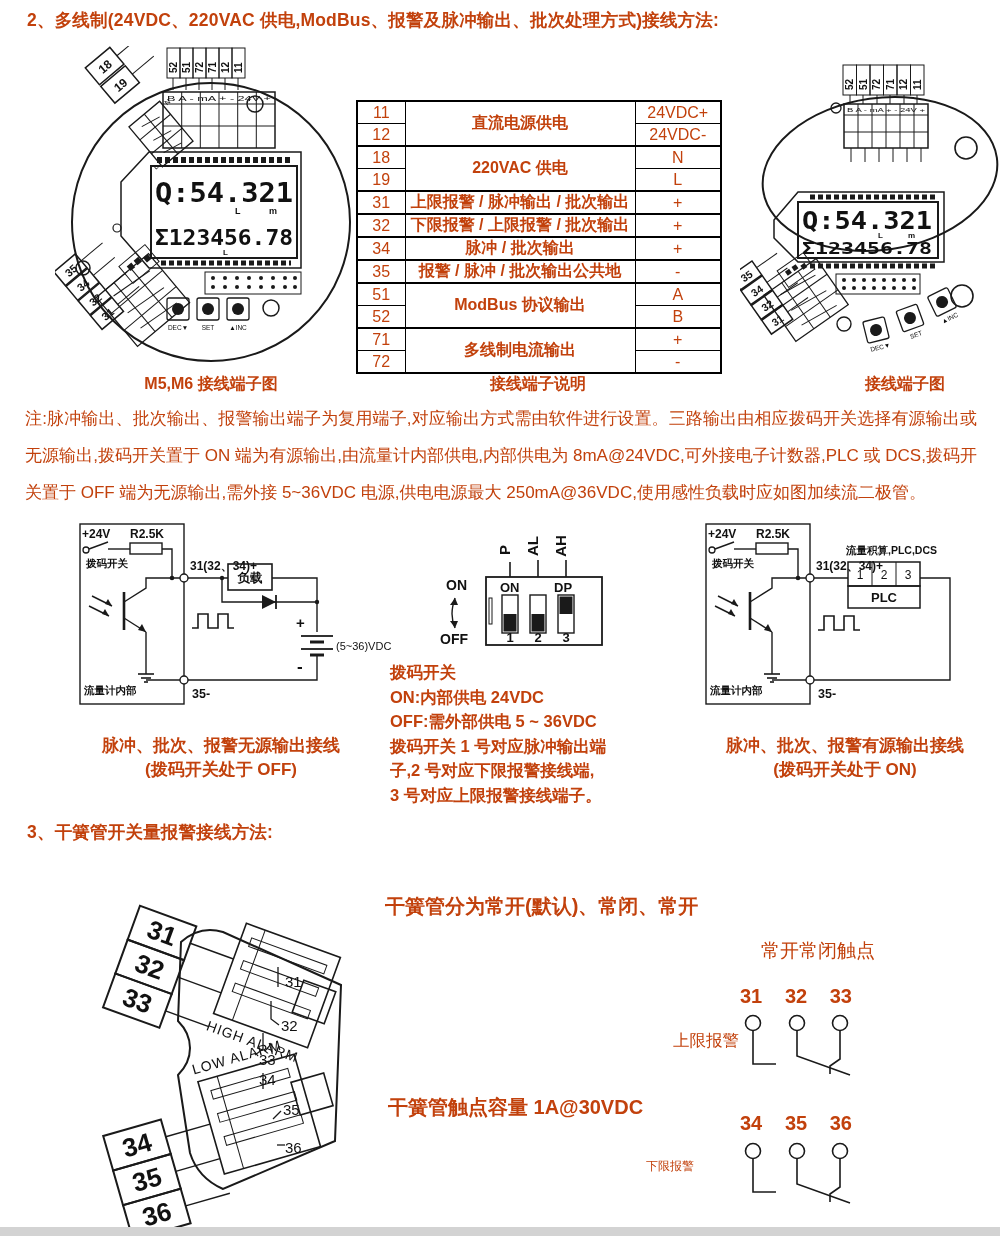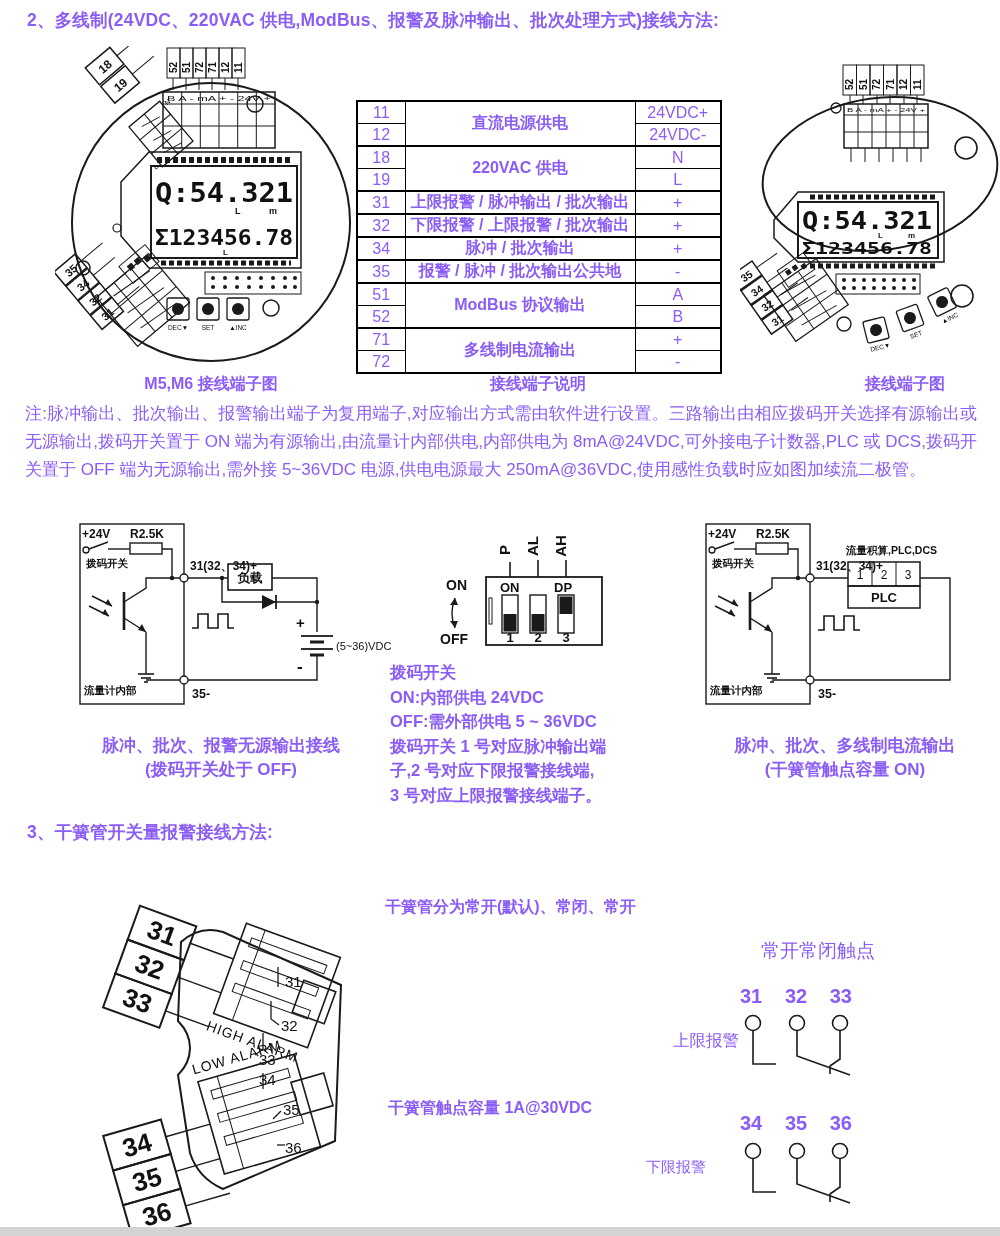--- a/index.html
+++ b/index.html
@@ -1,24 +1,24 @@
 <!DOCTYPE html>
 <html><head>
 <meta charset="utf-8">
 <style>
   html,body{margin:0;padding:0;background:#fff;}
   #page{position:relative;width:1000px;height:1236px;background:#fff;overflow:hidden;
-        font-family:"Liberation Sans",sans-serif;color:#8b5cf6;}
+        font-family:"Liberation Sans",sans-serif;color:#c2410c;}
   .abs{position:absolute;}
   .ttl{font-size:17.5px;font-weight:700;letter-spacing:0.2px;}
   .cap{font-size:16px;font-weight:700;text-align:center;}
-  .note{font-size:17px;line-height:28px;text-align:justify;}
+  .note{font-size:17px;line-height:37px;text-align:justify;}
   .ccap{font-size:17px;font-weight:700;text-align:center;line-height:24px;}
   .dipnotes{font-size:16.5px;font-weight:700;line-height:24.5px;}
-  .reeddesc{font-size:16px;font-weight:700;line-height:27px;}
+  .reeddesc{font-size:20px;font-weight:700;line-height:27px;}
   .serif{font-family:"Liberation Serif",serif;font-weight:400;}
   .numrow{display:flex;justify-content:space-between;font-size:20px;font-weight:700;}
   
   table.wiretable{border-collapse:collapse;table-layout:fixed;width:364px;border:2px solid #000;}
   table.wiretable td{border:1px solid #000;text-align:center;font-size:16px;height:21px;padding:0 2px;
                      font-weight:400;}
   table.wiretable td.desc{font-weight:700;}
   table.wiretable tr.g > td{border-top:2px solid #000;}
   
   svg .s{stroke:#1a1a1a;fill:none;}
@@ -499,22 +499,22 @@
     <line class="s" x1="174" y1="44" x2="174" y2="68"></line>
       <line class="s" x1="198" y1="44" x2="198" y2="68"></line>
     <text x="162" y="61" font-size="12" text-anchor="middle">1</text>
     <text x="186" y="61" font-size="12" text-anchor="middle">2</text>
     <text x="210" y="61" font-size="12" text-anchor="middle">3</text>
     <rect class="s" x="150" y="68" width="72" height="22" stroke-width="1.5"></rect>
     <text x="186" y="84" font-size="13" font-weight="700" text-anchor="middle">PLC</text>
     <polyline class="s" points="222,60 252,60 252,162 116,162" stroke-width="1.4"></polyline>
   </svg>
   <div class="abs ccap" style="left:695px;top:734px;width:300px;">
-    <div>脉冲、批次、多线制电流输出</div>
-    <div>(干簧管触点容量 ON)</div>
+    <div>脉冲、批次、报警有源输出接线</div>
+    <div>(拨码开关处于 ON)</div>
   </div>
 
   <div class="abs ttl" style="left:27px;top:820px;width:600px;">3、干簧管开关量报警接线方法:</div>
 
   <svg class="abs" style="left:95px;top:883px;" width="300" height="350" viewBox="0 0 300 350">
     <path class="s" d="M86,59 Q105,42 128,49 L246,102 L240,258 L128,306 Q103,295 95,270 L83,192 Q95,180 95,165 Q95,150 83,138 Z" stroke-width="2"></path>
 
     <g transform="translate(67,50) rotate(20)">
       <rect class="s" x="-30" y="-18" width="60" height="36" stroke-width="2"></rect>
       <rect class="s" x="-30" y="18" width="60" height="36" stroke-width="2"></rect>
@@ -589,21 +589,21 @@
     <polyline class="s" points="13,18 13,52 36,52" stroke-width="1.6"></polyline>
     <polyline class="s" points="57,18 57,44 110,63" stroke-width="1.6"></polyline>
     <polyline class="s" points="100,18 100,47 90,54 90,62" stroke-width="1.6"></polyline>
   </svg>
 
   <div class="abs numrow" style="left:740px;top:1112px;width:112px;">
     <span>34</span>
     <span>35</span>
     <span>36</span>
   </div>
-  <div class="abs serif" style="left:646px;top:1158px;font-size:15px;">下限报警</div>
+  <div class="abs serif" style="left:646px;top:1158px;font-size:12px;">下限报警</div>
   <svg class="abs" style="left:740px;top:1140px;" width="130" height="74" viewBox="0 0 130 74">
     <circle class="s" cx="13" cy="11" r="7.5" stroke-width="1.6"></circle>
     <circle class="s" cx="57" cy="11" r="7.5" stroke-width="1.6"></circle>
     <circle class="s" cx="100" cy="11" r="7.5" stroke-width="1.6"></circle>
     <polyline class="s" points="13,18 13,52 36,52" stroke-width="1.6"></polyline>
     <polyline class="s" points="57,18 57,44 110,63" stroke-width="1.6"></polyline>
     <polyline class="s" points="100,18 100,47 90,54 90,62" stroke-width="1.6"></polyline>
   </svg>
 
   <div class="abs graybar" style="left:0;top:1227px;width:1000px;height:9px;"></div>

